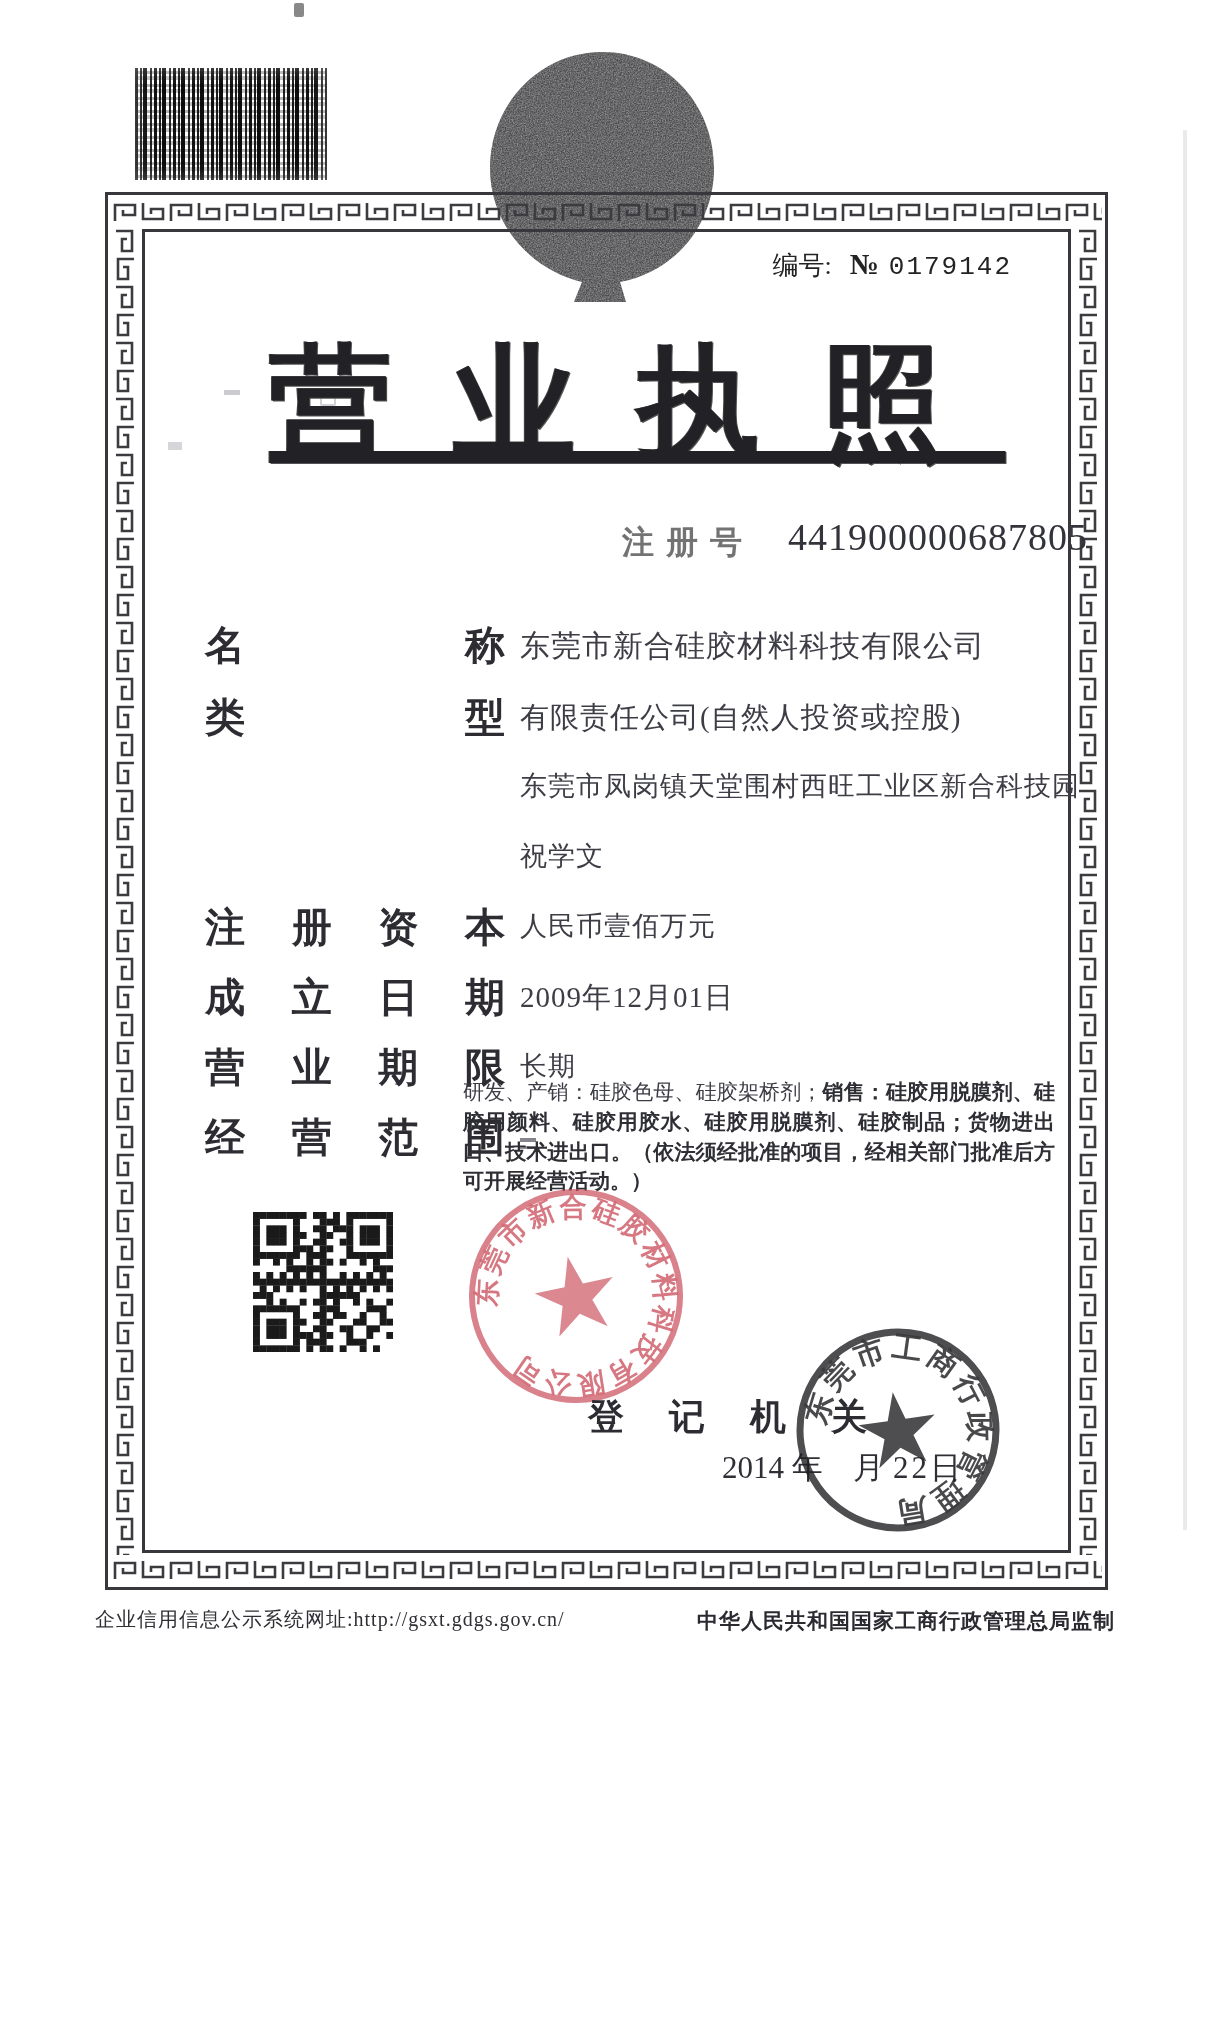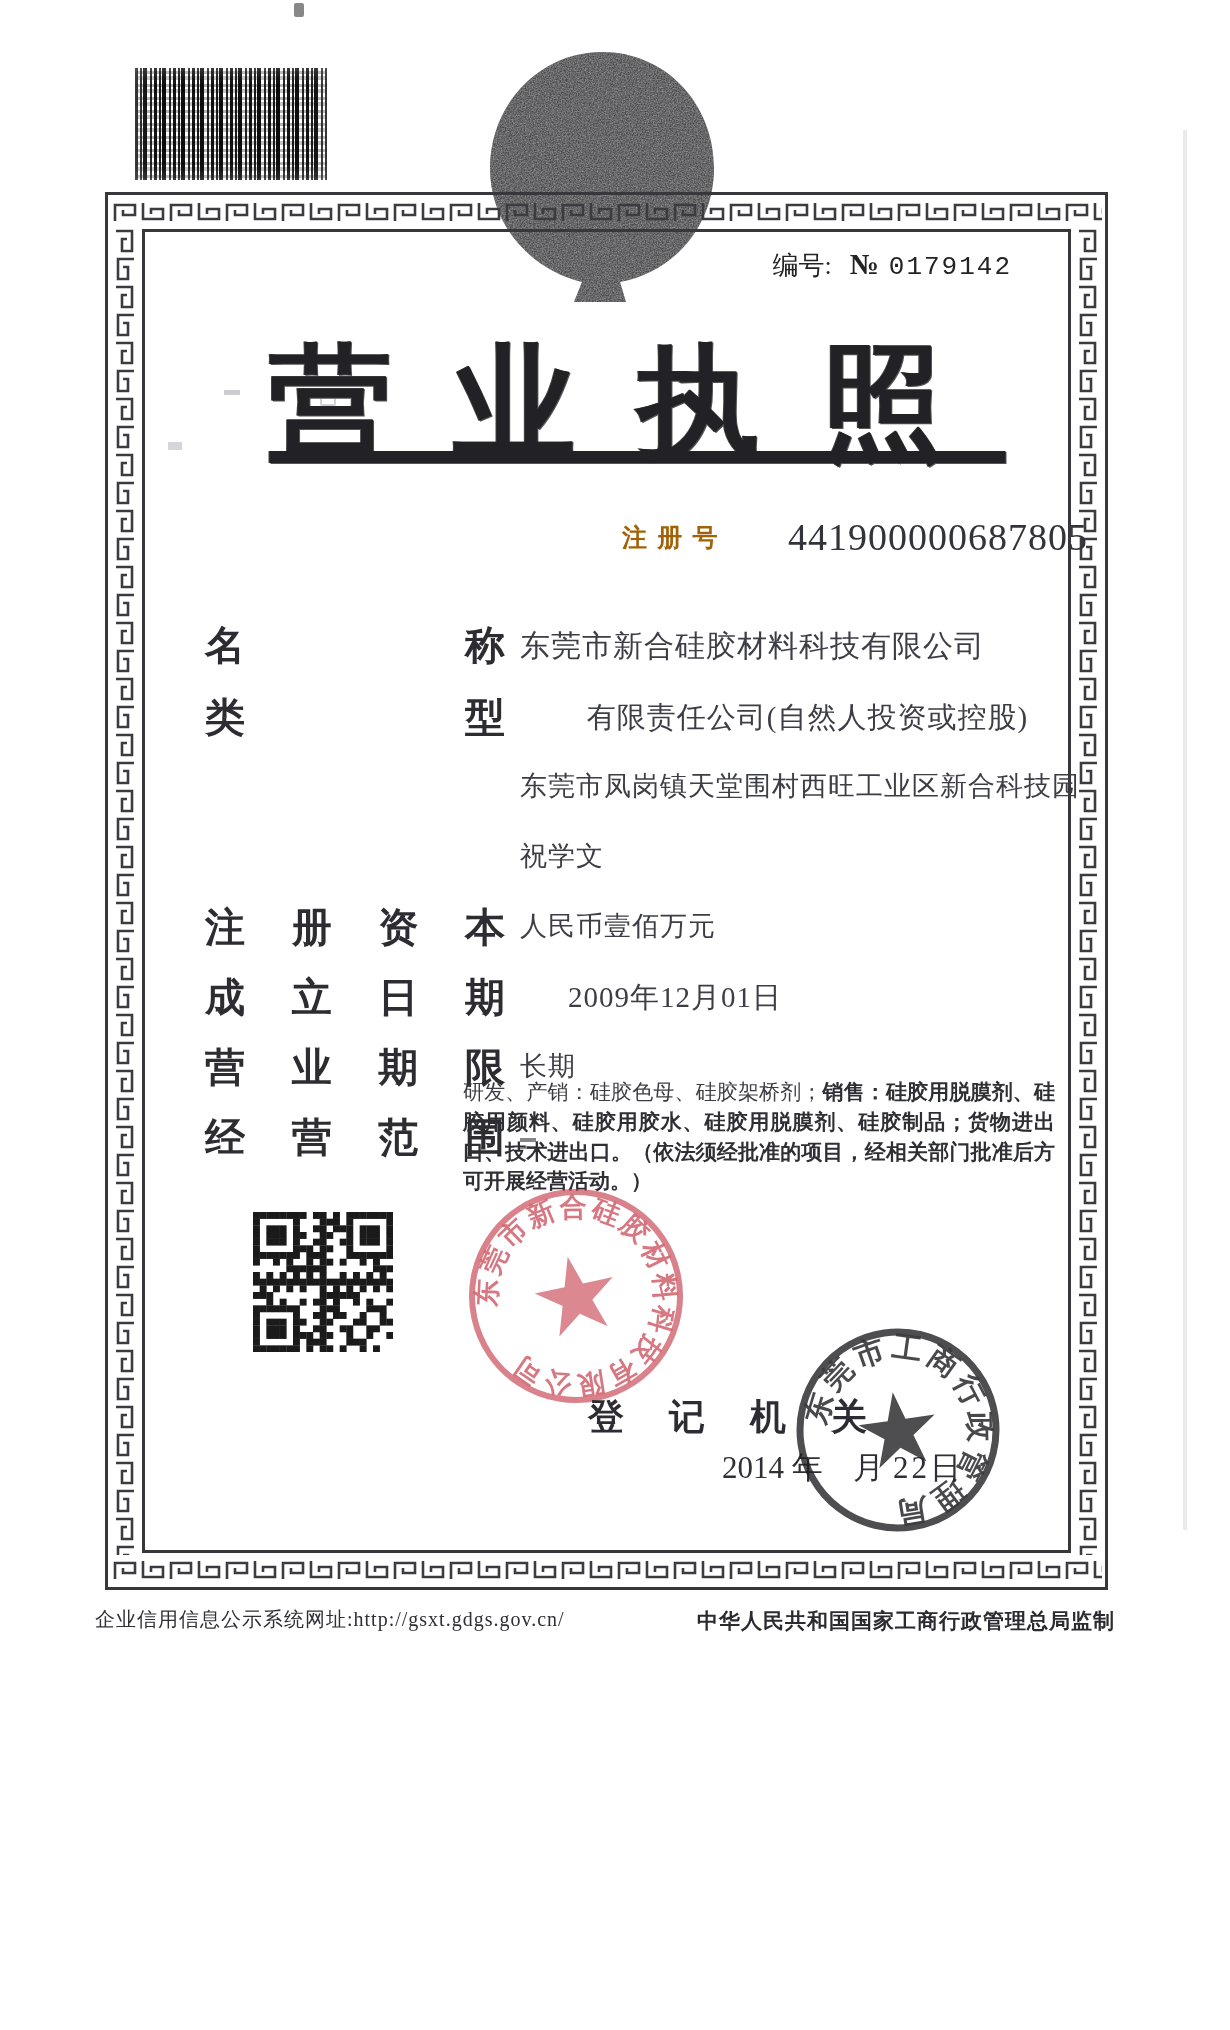--- a/index.html
+++ b/index.html
@@ -46,21 +46,21 @@
   .motif{flex:0 0 auto;}
 
   
   .serial{left:620px;top:248px;width:392px;text-align:right;font-size:26px;color:#232323;}
   .serial .sym{font-weight:bold;font-size:29px;padding:0 10px 0 18px;}
   .serial .num{font-family:"Liberation Mono", monospace;font-size:26px;letter-spacing:2px;}
   .title-wrap{left:105px;top:322px;width:1003px;text-align:center;}
   .title{font-size:122px;font-weight:900;color:#222226;letter-spacing:62px;margin-right:-62px;
          text-shadow:1px 1px 0 #555, -1px 0 0 #444;text-decoration:underline;}
   .regno{left:150px;top:515px;width:913px;}
-  .regno-label{position:absolute;left:472px;top:6px;font-size:25px;font-weight:bold;color:#a16207;letter-spacing:2px;}
+  .regno-label{position:absolute;left:472px;top:6px;font-size:32px;font-weight:bold;color:#737373;letter-spacing:2px;}
   .regno-value{position:absolute;left:638px;top:0;font-size:38px;color:#33333b;letter-spacing:1px;}
 
   
   .row{left:205px;width:880px;height:60px;}
   .row-label{display:inline-block;width:300px;font-size:40px;font-weight:bold;color:#2c2c32;
              text-align:justify;text-align-last:justify;vertical-align:top;}
   .row-value{position:absolute;left:315px;top:8px;width:575px;font-size:27px;color:#3d3d46;letter-spacing:1px;white-space:nowrap;}
   .scope-text{left:463px;top:1078px;width:592px;font-size:21px;line-height:1.42;color:#3c3c44;text-align:justify;}
   .scope-text .p2{font-weight:bold;color:#2e2e35;}
 
@@ -1167,35 +1167,35 @@
   <span class="regno-label">注 册 号</span>
   <span class="regno-value">441900000687805</span>
 </div>
 
 <div class="abs row" style="top:618px;">
   <span class="row-label">名称</span>
   <span class="row-value" style="font-size:30px;">东莞市新合硅胶材料科技有限公司</span>
 </div>
 <div class="abs row" style="top:690px;">
   <span class="row-label">类型</span>
-  <span class="row-value" style="font-size:29px;text-align:center;">有限责任公司(自然人投资或控股)</span>
+  <span class="row-value" style="font-size:29px;">有限责任公司(自然人投资或控股)</span>
 </div>
 <div class="abs row" style="top:760px;">
   <span class="row-value">东莞市凤岗镇天堂围村西旺工业区新合科技园</span>
 </div>
 <div class="abs row" style="top:830px;">
   <span class="row-value">祝学文</span>
 </div>
 <div class="abs row" style="top:900px;">
   <span class="row-label">注册资本</span>
   <span class="row-value">人民币壹佰万元</span>
 </div>
 <div class="abs row" style="top:970px;">
   <span class="row-label">成立日期</span>
-  <span class="row-value" style="font-size:29px;margin-left:48px;">2009年12月01日</span>
+  <span class="row-value" style="font-size:29px;">2009年12月01日</span>
 </div>
 <div class="abs row" style="top:1040px;">
   <span class="row-label">营业期限</span>
   <span class="row-value">长期</span>
 </div>
 <div class="abs row" style="top:1110px;">
   <span class="row-label">经营范围</span>
 </div>
 
 <div class="abs scope-text">

